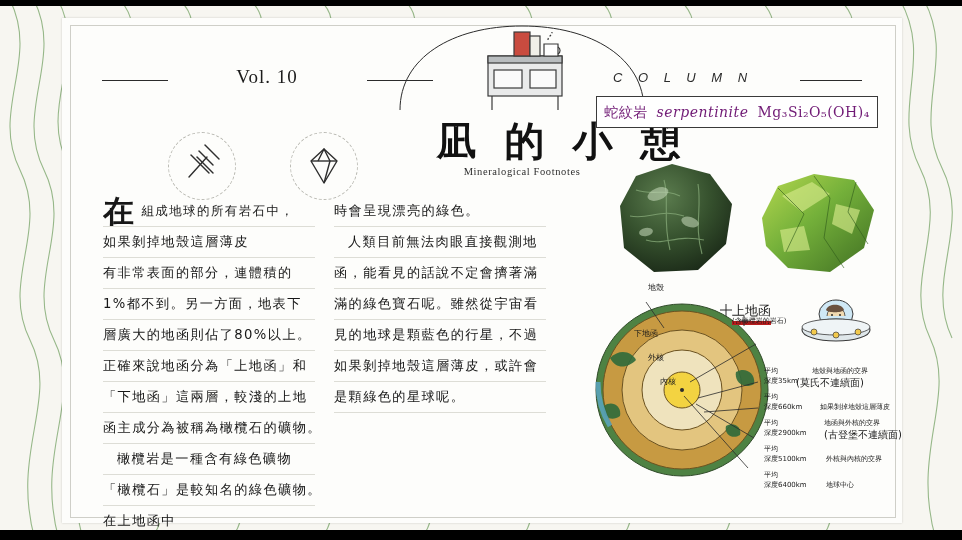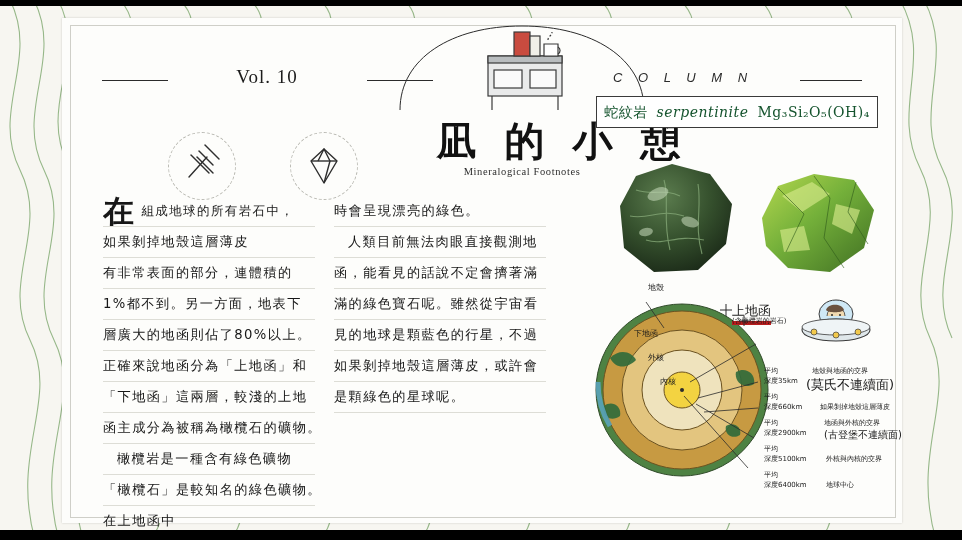--- a/index.html
+++ b/index.html
@@ -182,21 +182,21 @@
     top: 96px;
     width: 280px;
     height: 30px;
     border: 1px solid #3a3a3a;
     background: #fff;
     z-index: 5;
     font-size: 14px;
     line-height: 30px;
     text-align: center;
     font-family: "DejaVu Serif", serif;
-    color: #14532d;
+    color: #701a75;
     letter-spacing: 0.5px;
   }
 
   .rock-photo {
     position: absolute;
     z-index: 5;
   }
   #rock-a { left: 606px; top: 160px; width: 134px; height: 118px; }
   #rock-b { left: 752px; top: 168px; width: 128px; height: 110px; }
 
@@ -464,21 +464,21 @@
     <div class="diagram-label" style="left:62px;top:66px;font-size:8px">外核</div>
     <div class="diagram-label" style="left:74px;top:90px;font-size:8px">內核</div>
 
     <div class="diagram-label" style="left:146px;top:16px;font-size:13px;border-bottom:4px solid #b91c1c;padding-bottom:1px">上地函</div>
     <div class="diagram-label" style="left:146px;top:30px;font-size:7px">(含橄欖岩的岩石)</div>
 
     
     <div class="diagram-label" style="left:178px;top:80px;font-size:7px">平均</div>
     <div class="diagram-label" style="left:178px;top:90px;font-size:7px">深度35km</div>
     <div class="diagram-label" style="left:226px;top:80px;font-size:7px">地殼與地函的交界</div>
-    <div class="diagram-label" style="left:220px;top:90px;font-size:13px">(莫氏不連續面)</div>
+    <div class="diagram-label" style="left:210px;top:90px;font-size:10px">(莫氏不連續面)</div>
 
     
     <div class="diagram-label" style="left:178px;top:106px;font-size:7px">平均</div>
     <div class="diagram-label" style="left:178px;top:116px;font-size:7px">深度660km</div>
     <div class="diagram-label" style="left:234px;top:116px;font-size:7px">如果剝掉地殼這層薄皮</div>
 
     
     <div class="diagram-label" style="left:178px;top:132px;font-size:7px">平均</div>
     <div class="diagram-label" style="left:178px;top:142px;font-size:7px">深度2900km</div>
     <div class="diagram-label" style="left:238px;top:132px;font-size:7px">地函與外核的交界</div>

